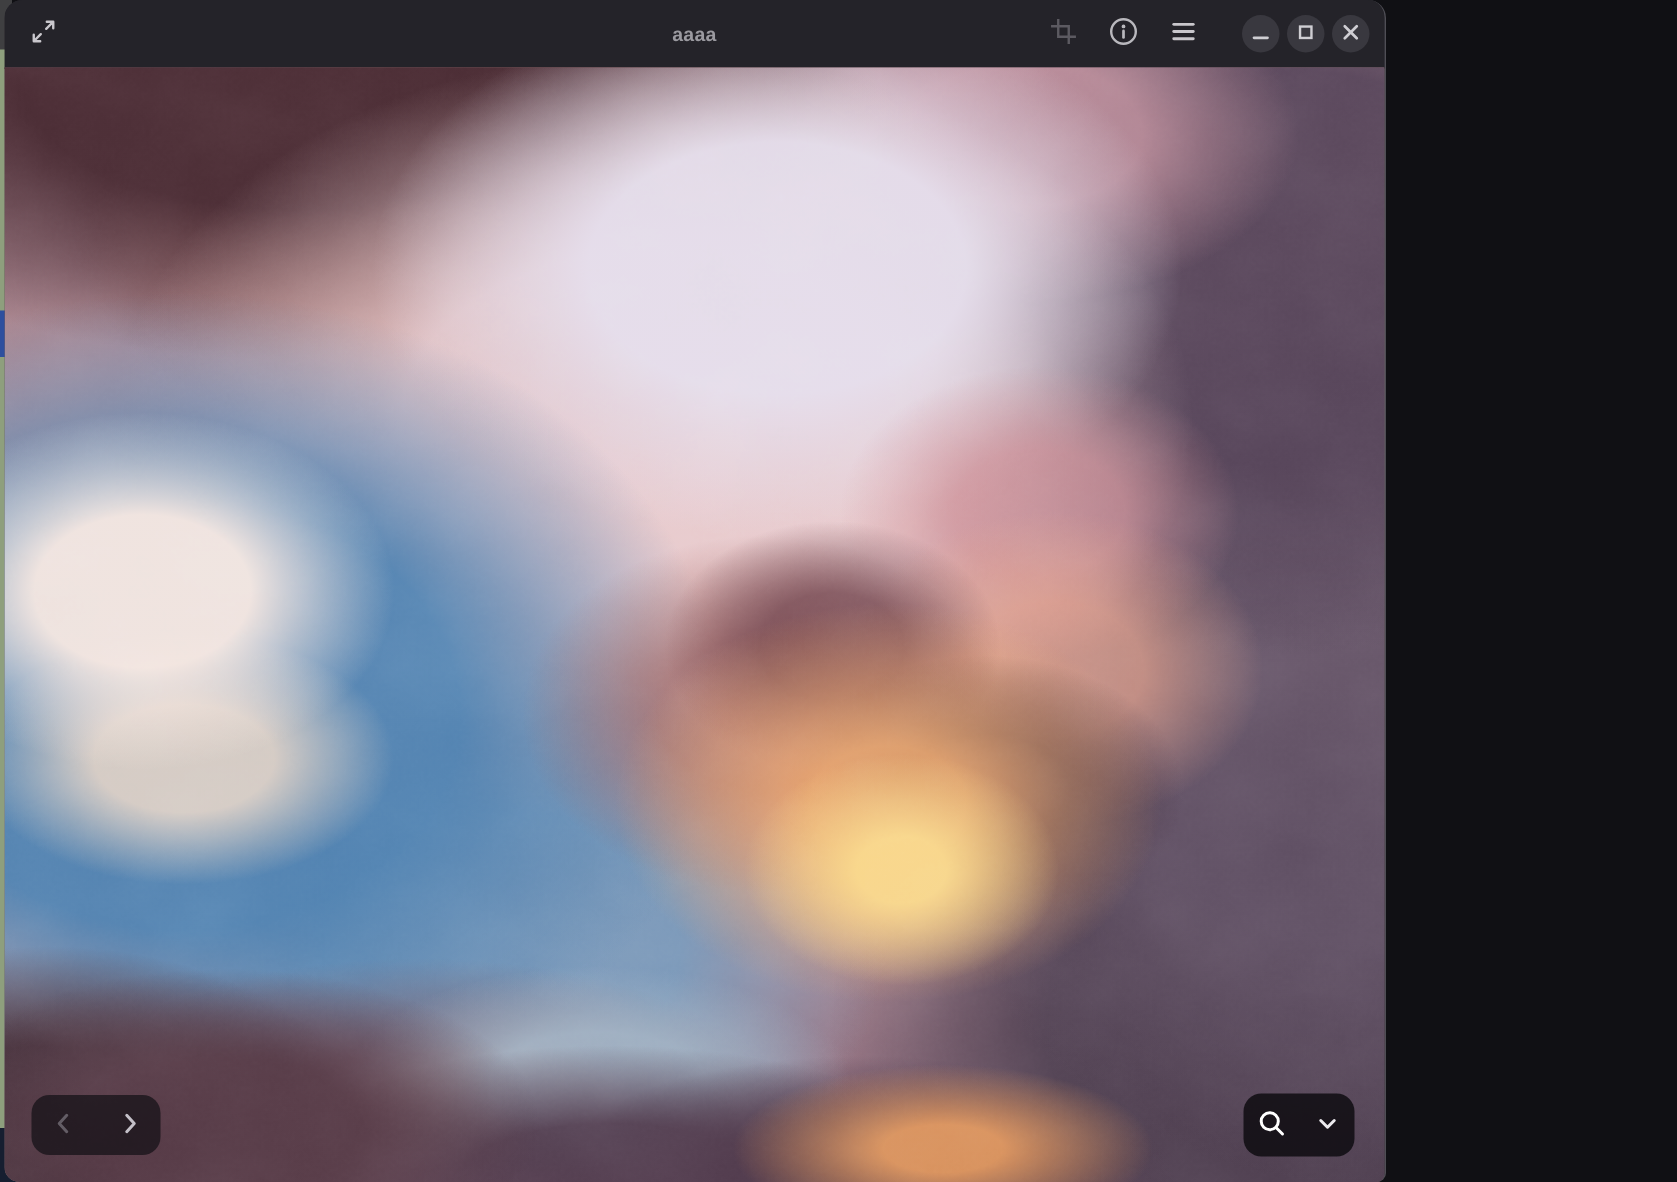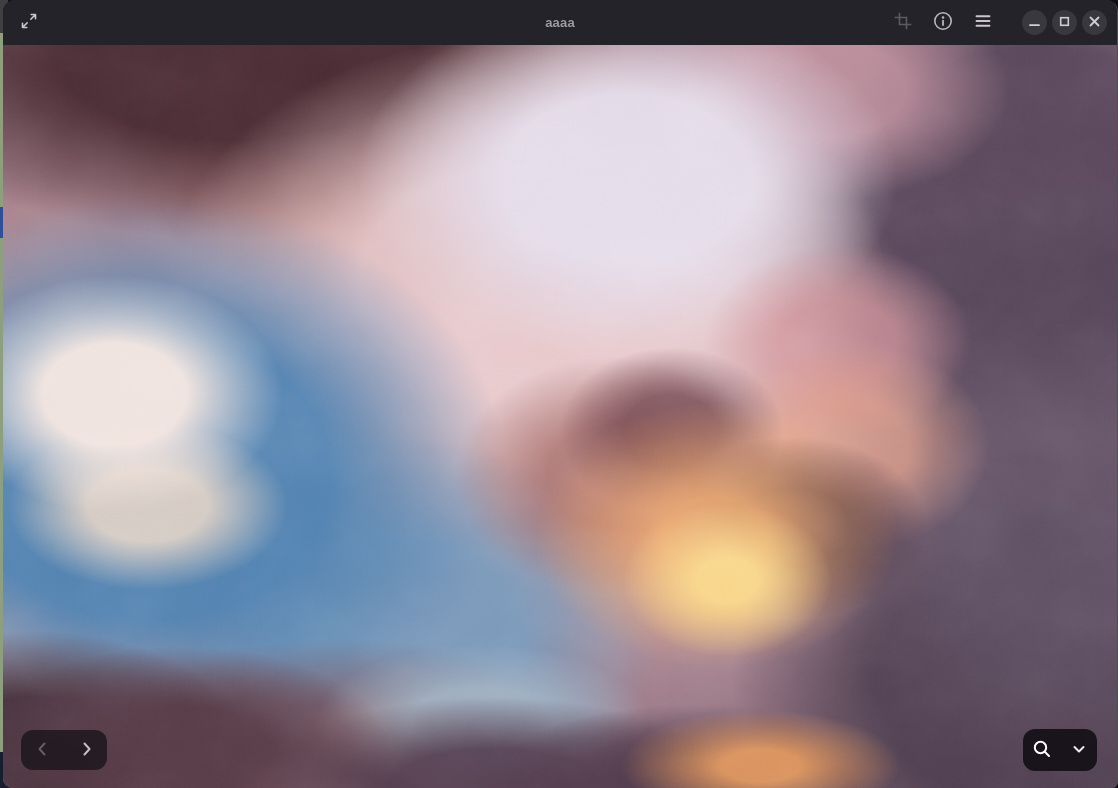--- a/index.html
+++ b/index.html
@@ -1,17 +1,17 @@
 <!DOCTYPE html>
 <html><head>
 <meta charset="utf-8">
 <style>
   html,body{margin:0;padding:0;background:#101014;width:1118px;height:788px;overflow:hidden;
     font-family:"Liberation Sans","DejaVu Sans",sans-serif;}
-  .stage{position:relative;width:1118px;height:788px;}
+  .stage{position:relative;width:924px;height:788px;}
 
   
   .backdrop-gray{position:absolute;left:0;top:0;width:8px;height:788px;background:#3f3f41;}
   .backdrop-green{position:absolute;left:0;top:33px;width:4px;height:722px;background:#8e9f7d;}
   .backdrop-blue{position:absolute;left:0;top:207px;width:5px;height:31px;background:#2e4f9e;}
   .backdrop-navy{position:absolute;left:0;top:752px;width:30px;height:36px;background:#161e30;}
 
   
   .window{position:absolute;left:3px;top:0;right:0;bottom:0;border-radius:12px 12px 6px 10px;
     overflow:hidden;background:#242329;border-right:1px solid rgba(190,190,200,0.28);}

